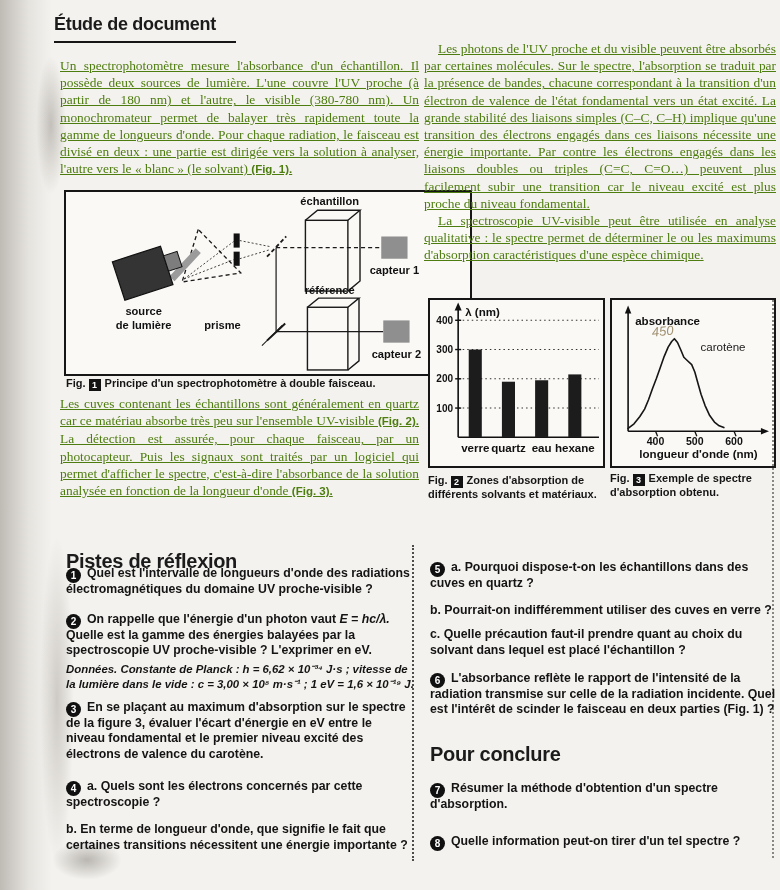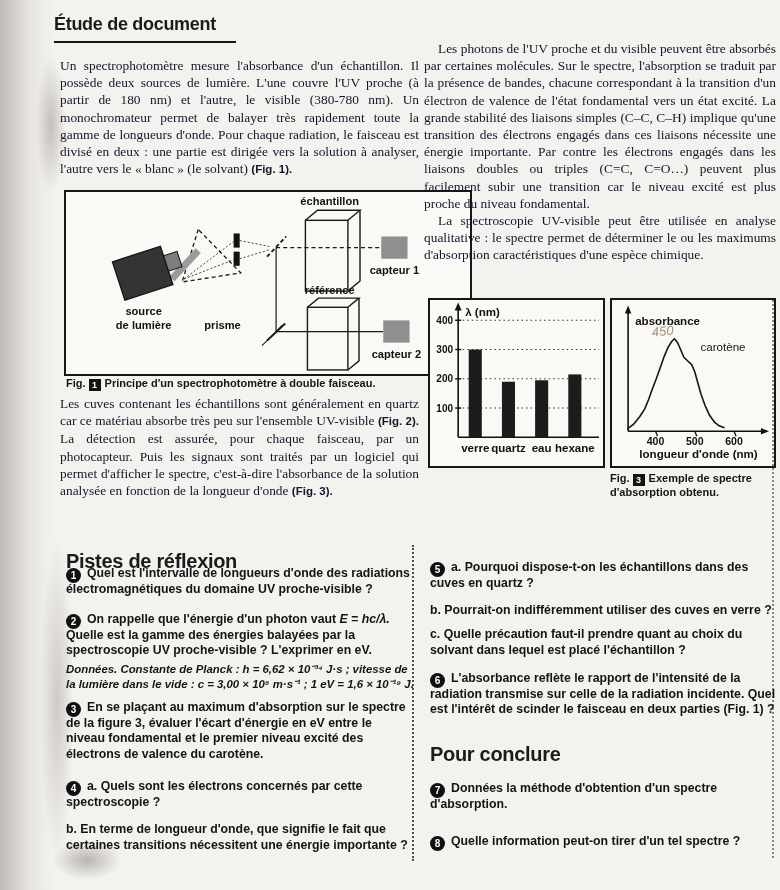--- a/index.html
+++ b/index.html
@@ -6,21 +6,21 @@
   body{background:#e8e6e1;font-family:"Liberation Sans",sans-serif;}
   .page{position:relative;width:780px;height:890px;background:#f4f2ee;overflow:hidden;color:#1b1b1b;}
   .noise-left{position:absolute;left:0;top:0;width:52px;height:100%;
     background:linear-gradient(90deg,rgba(125,120,112,.45),rgba(125,120,112,.12) 55%,rgba(125,120,112,0));}
   .smudge{position:absolute;border-radius:50%;}
   .s1{left:36px;top:55px;width:30px;height:140px;background:radial-gradient(ellipse at center,rgba(105,100,92,.35),rgba(105,100,92,0) 70%);}
   .s2{left:40px;top:535px;width:34px;height:330px;background:radial-gradient(ellipse at center,rgba(105,100,92,.28),rgba(105,100,92,0) 70%);}
   .s3{left:52px;top:840px;width:70px;height:40px;background:radial-gradient(ellipse at center,rgba(90,86,80,.38),rgba(90,86,80,0) 70%);}
   .title{position:absolute;left:54px;top:14px;margin:0;font-size:18px;font-weight:700;letter-spacing:-.3px;
     border-bottom:2.5px solid #161616;padding-bottom:6px;width:182px;}
-  .serif{font-family:"Liberation Serif",serif;font-size:13.4px;line-height:17.2px;text-align:justify;color:#0f172a;}
+  .serif{font-family:"Liberation Serif",serif;font-size:13.4px;line-height:17.2px;text-align:justify;color:#4d7c0f;text-decoration:underline;}
   .figref{font-family:"Liberation Sans",sans-serif;font-weight:700;font-size:11.5px;}
   .p1{position:absolute;left:60px;top:57px;width:359px;}
   .p2{position:absolute;left:60px;top:395px;width:359px;}
   .rightcol{position:absolute;left:424px;top:40px;width:352px;}
   .rightcol p{margin:0;text-indent:14px;}
   .figure{position:absolute;border:2px solid #161616;background:#faf9f6;box-sizing:border-box;}
   .fig1box{left:64px;top:190px;width:408px;height:186px;}
   .fig2box{left:428px;top:298px;width:177px;height:170px;}
   .fig3box{left:610px;top:298px;width:166px;height:170px;}
   .figure svg{display:block;width:100%;height:100%;}
@@ -167,35 +167,36 @@
         <text x="82.3" y="144" text-anchor="middle" font-size="10.5" font-weight="700" fill="#111">500</text>
         <line x1="121.3" y1="130" x2="123.3" y2="135" stroke="#111" stroke-width="1.3"></line>
         <text x="121.3" y="144" text-anchor="middle" font-size="10.5" font-weight="700" fill="#111">600</text>
         <text x="86" y="157" text-anchor="middle" font-size="11.5" font-weight="700" fill="#111">longueur d'onde (nm)</text>
         <polyline points="16.0,127.2 21.9,122.6 27.7,115.3 32.4,107.9 36.3,98.7 40.2,87.7 44.1,77.6 48.0,66.5 51.9,55.5 55.8,46.3 59.3,40.8 62.0,38.0 65.1,41.7 68.3,49.0 71.4,56.4 75.3,60.1 79.2,63.8 82.3,71.1 85.4,82.2 88.5,93.2 92.4,104.2 97.1,114.4 101.8,120.8 106.5,124.5 111.2,126.3" fill="none" stroke="#161616" stroke-width="1.6" stroke-linejoin="round" stroke-linecap="round"></polyline>
         <text x="40" y="36" font-size="13" font-style="italic" fill="#a39272" transform="rotate(-6 40 36)">450</text>
         <text x="88" y="50" font-size="11.5" fill="#1a1a1a">carotène</text>
       </svg>
   </div>
 
+  <div class="caption cap2"><span>Fig.</span><span class="figbadge">2</span><span>Zones d'absorption de différents solvants et matériaux.</span></div>
   <div class="caption cap3"><span>Fig.</span><span class="figbadge">3</span><span>Exemple de spectre d'absorption obtenu.</span></div>
 
   <div class="dotsep"></div>
   <div class="dotedge"></div>
 
   <h2 class="rtitle">Pistes de réflexion</h2>
 
   <p class="q ql q1"><span class="qnum">1</span><span>Quel est l'intervalle de longueurs d'onde des radiations électromagnétiques du domaine UV proche-visible ?</span></p>
   <p class="q ql q2"><span class="qnum">2</span><span>On rappelle que l'énergie d'un photon vaut </span><span class="fm">E = hc/λ.</span><span> Quelle est la gamme des énergies balayées par la spectroscopie UV proche-visible ? L'exprimer en eV.</span></p>
   <p class="q ql qd donnees"><span>Données. Constante de Planck : h = 6,62 × 10⁻³⁴ J·s ; vitesse de la lumière dans le vide : c = 3,00 × 10⁸ m·s⁻¹ ; 1 eV = 1,6 × 10⁻¹⁹ J.</span></p>
   <p class="q ql q3"><span class="qnum">3</span><span>En se plaçant au maximum d'absorption sur le spectre de la figure 3, évaluer l'écart d'énergie en eV entre le niveau fondamental et le premier niveau excité des électrons de valence du carotène.</span></p>
   <p class="q ql q4"><span class="qnum">4</span><span>a. Quels sont les électrons concernés par cette spectroscopie ?</span></p>
   <p class="q ql q4b"><span>b. En terme de longueur d'onde, que signifie le fait que certaines transitions nécessitent une énergie importante ?</span></p>
 
   <p class="q qr q5"><span class="qnum">5</span><span>a. Pourquoi dispose-t-on les échantillons dans des cuves en quartz ?</span></p>
   <p class="q qr q5c"><span>c. Quelle précaution faut-il prendre quant au choix du solvant dans lequel est placé l'échantillon ?</span></p>
   <p class="q qr q5b"><span>b. Pourrait-on indifféremment utiliser des cuves en verre ?</span></p>
   <p class="q qr q6"><span class="qnum">6</span><span>L'absorbance reflète le rapport de l'intensité de la radiation transmise sur celle de la radiation incidente. Quel est l'intérêt de scinder le faisceau en deux parties (Fig. 1) ?</span></p>
 
   <h2 class="ctitle">Pour conclure</h2>
-  <p class="q qr q7"><span class="qnum">7</span><span>Données la méthode d'obtention d'un spectre d'absorption.</span></p>
+  <p class="q qr q7"><span class="qnum">7</span><span>Résumer la méthode d'obtention d'un spectre d'absorption.</span></p>
   <p class="q qr q8"><span class="qnum">8</span><span>Quelle information peut-on tirer d'un tel spectre ?</span></p>
 </div>
 
 </body></html>

